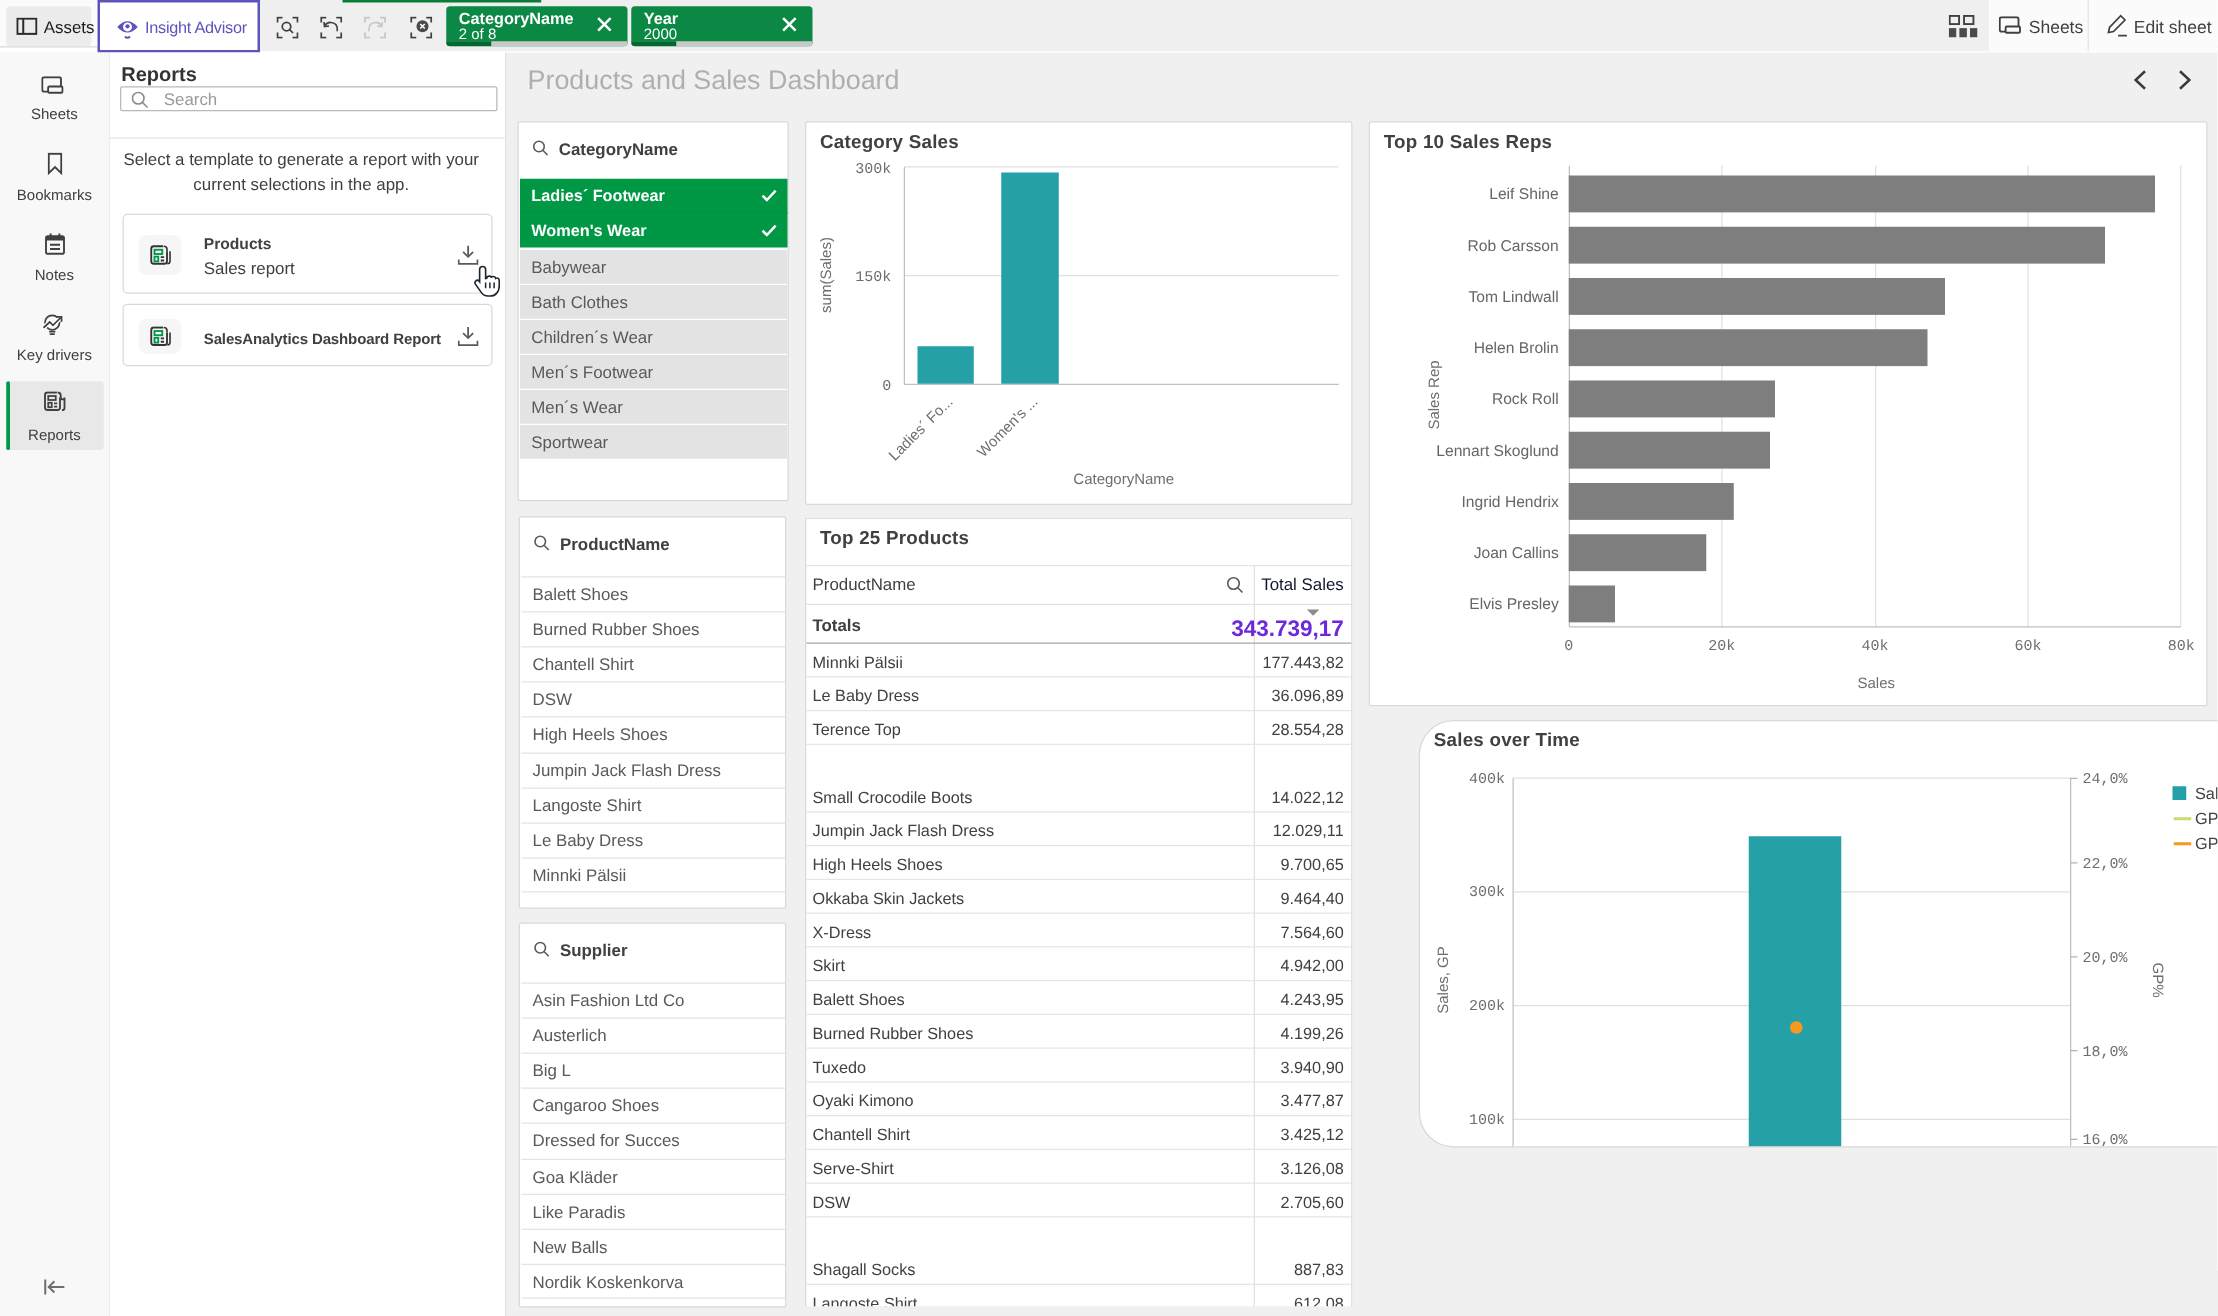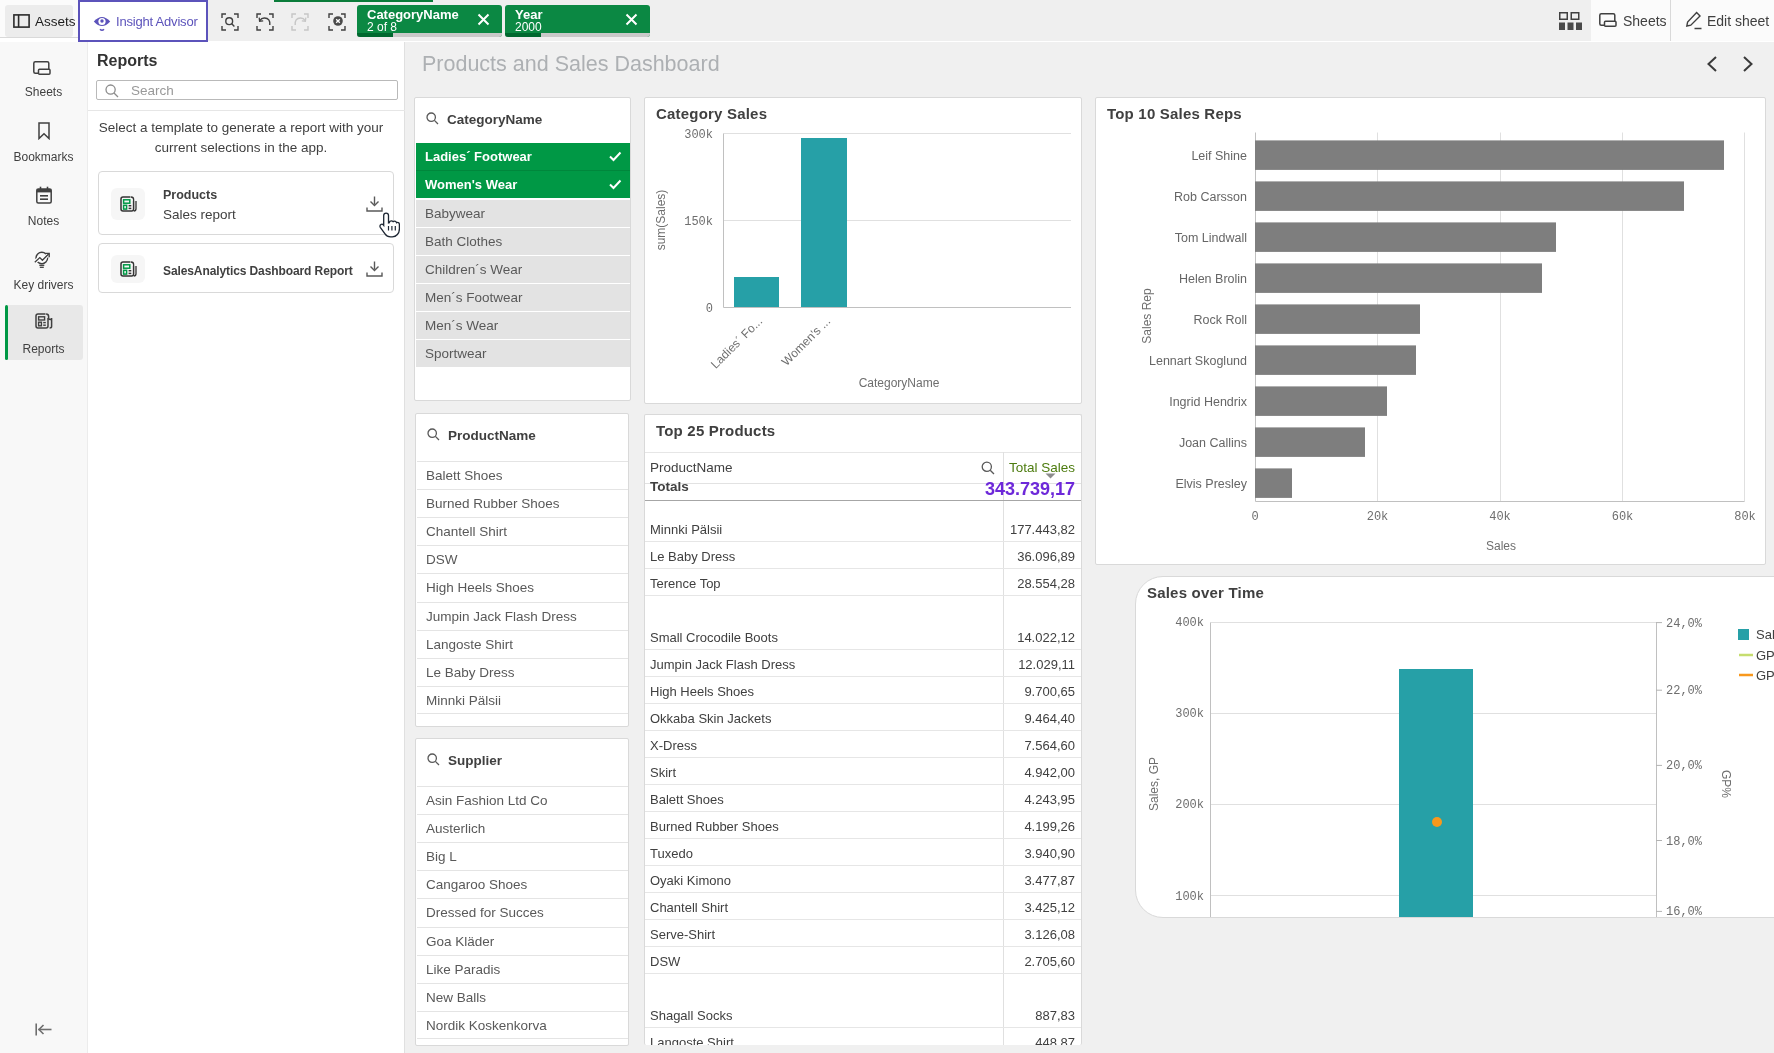--- a/index.html
+++ b/index.html
@@ -34,21 +34,21 @@
   border-right:1px solid #ececec; }
 .nav-item { position:absolute; left:0; width:87px; text-align:center; }
 .nav-item .lbl { font-size:12px; color:#404040; }
 #reports-active { position:absolute; left:5px; top:263px; width:78px; height:55px; background:#e8e8e8; border-radius:3px; }
 #reports-green { position:absolute; left:5px; top:263px; width:3px; height:55px; background:#009845; border-radius:2px; }
 
 
 #rpanel { position:absolute; left:88px; top:42px; width:317px; height:1011px; background:#fff;
   border-right:1px solid #e0e0e0; }
 #rpanel h1 { font-size:16px; font-weight:bold; color:#333; position:absolute; left:9px; top:10px; }
-#rsearch { position:absolute; left:8px; top:38px; width:302px; height:20px; border:1px solid #b9b9b9;
+#rsearch { position:absolute; left:8px; top:27px; width:302px; height:20px; border:1px solid #b9b9b9;
   border-radius:2px; background:#fff; }
 #rsearch span { position:absolute; left:34px; top:2px; font-size:13.5px; color:#999; }
 #rdivider { position:absolute; left:0px; top:68px; width:317px; height:1px; background:#e6e6e6; }
 #rtext { position:absolute; left:8px; top:76px; width:290px; font-size:13.5px; color:#404040; line-height:19.5px;text-align:center; }
 .rcard { position:absolute; left:10px; width:296px; background:#fff; border:1px solid #d9d9d9; border-radius:4px; }
 .rtile { position:absolute; background:#f6f6f6; border-radius:6px; }
 .rcard .name { position:absolute; left:64px; font-size:12.5px; font-weight:bold; color:#404040; }
 .rcard .sub { position:absolute; left:64px; font-size:13.5px; color:#404040; }
 
 
@@ -161,23 +161,23 @@
     <div class="card" style="left:239px; top:372px; width:438px; height:631px; border-bottom:none;">
       <h2>Top 25 Products</h2>
       <div class="abs" style="left:0; top:37px; width:438px; height:1px; background:#e6e6e6;"></div>
       <div class="abs" style="left:358px; top:37px; width:1px; height:594px; background:#e0e0e0;"></div>
       <div id="t25-head" class="abs" style="left:0; top:37px; width:438px; height:32px; border-bottom:1px solid #e2e2e2;">
         <span class="abs" style="left:5px; top:8px; font-size:13.5px; color:#404040;">ProductName</span>
         <svg class="abs" style="left:336px; top:9px;" width="14" height="14" viewBox="0 0 14 14">
           <circle cx="5.8" cy="5.8" r="4.6" fill="none" stroke="#595959" stroke-width="1.3"></circle>
           <line x1="9.2" y1="9.2" x2="13" y2="13" stroke="#595959" stroke-width="1.3"></line>
         </svg>
-        <span class="abs" style="right:8px; top:8px; font-size:13.5px; color:#4d7c0f;">Total Sales</span>
+        <span class="abs" style="right:8px; top:8px; font-size:13.5px; color:#0f172a;">Total Sales</span>
       </div>
-      <div id="t25-totals" class="abs" style="left:0; top:55px; width:438px; height:31px; border-bottom:1px solid #a6a6a6;">
+      <div id="t25-totals" class="abs" style="left:0; top:69px; width:438px; height:31px; border-bottom:1px solid #a6a6a6;">
         <svg class="abs" style="left:400px; top:3px;" width="11" height="6" viewBox="0 0 11 6">
             <path d="M0.5 0.5 L5.5 5.5 L10.5 0.5 Z" fill="#8c8c8c"></path>
           </svg>
         <span class="abs" style="left:5px; top:9px; font-size:13.5px; font-weight:bold; color:#404040;">Totals</span>
         <span class="abs" style="right:8px; top:9px; font-size:18px; font-weight:bold; color:#6d28d9;">343.739,17</span>
       </div>
       <div class="trow" style="top:100px;">
           <span class="tn">Minnki Pälsii</span>
           <span class="tv">177.443,82</span>
         </div>
@@ -240,21 +240,21 @@
       <div class="trow" style="top:532px;">
           <span class="tn">DSW</span>
           <span class="tv">2.705,60</span>
         </div>
       <div class="trow" style="top:586px;">
           <span class="tn">Shagall Socks</span>
           <span class="tv">887,83</span>
         </div>
       <div class="trow" style="top:613px;">
           <span class="tn">Langoste Shirt</span>
-          <span class="tv">448,87</span>
+          <span class="tv">612,08</span>
         </div>
     </div>
 
     <div class="card" style="left:690px; top:55px; width:671px; height:468px;">
       <h2>Top 10 Sales Reps</h2>
       <svg class="abs" style="left:0; top:0;" width="669" height="466" viewBox="0 0 669 466">
         <line x1="281.5" y1="34.5" x2="281.5" y2="403.5" stroke="#e0e0e0"></line>
         <line x1="404.5" y1="34.5" x2="404.5" y2="403.5" stroke="#e0e0e0"></line>
         <line x1="526.5" y1="34.5" x2="526.5" y2="403.5" stroke="#e0e0e0"></line>
         <line x1="648.5" y1="34.5" x2="648.5" y2="403.5" stroke="#e0e0e0"></line>

